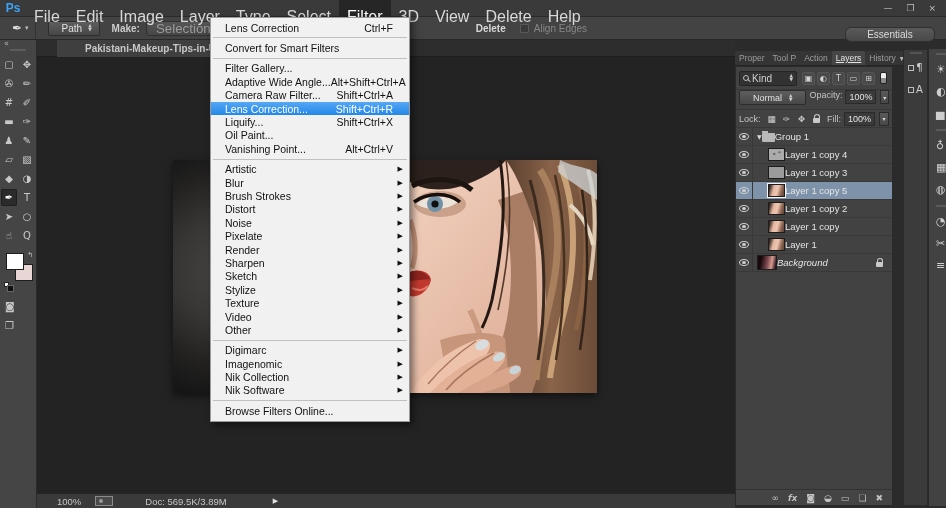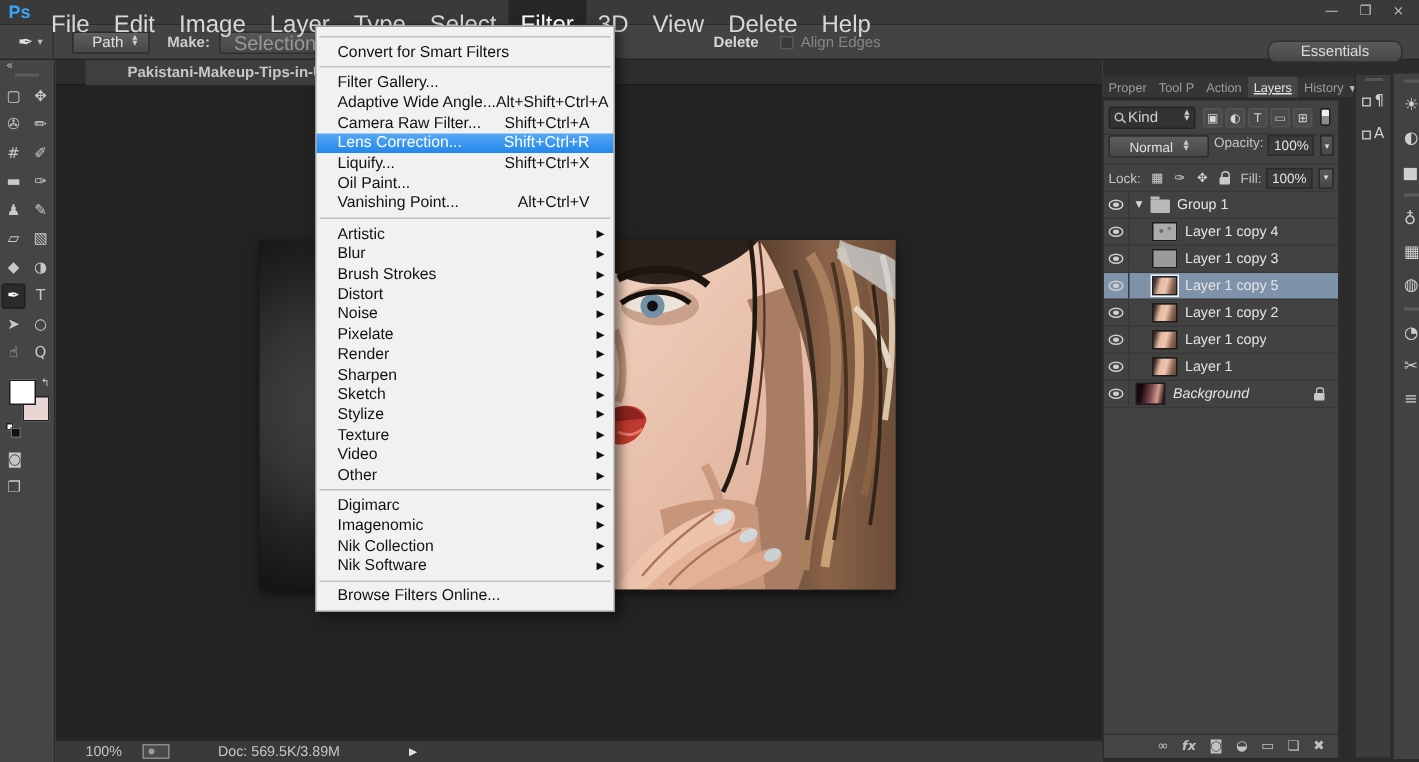--- a/index.html
+++ b/index.html
@@ -113,21 +113,21 @@
   .lockico{width:12px;height:12px;display:flex;align-items:center;justify-content:center;font-size:8.5px;color:#d0d0d0;}
   .padlock{width:7px;height:5px;background:#c9c9c9;position:relative;border-radius:1px;margin-top:3px;}
   .padlock::before{content:"";position:absolute;top:-4px;left:1px;width:4px;height:4px;border:1px solid #c9c9c9;
                    border-bottom:none;border-radius:3px 3px 0 0;}
   .llist{}
   .lrow{display:flex;align-items:stretch;height:18px;border-bottom:1px solid #393939;cursor:default;}
   .lrow.sel{background:#7e93aa;}
   .eyecell{width:17px;border-right:1px solid #383838;display:flex;align-items:center;justify-content:center;flex:none;}
   .eye{width:10px;height:7px;border:1px solid #cfcfcf;border-radius:50%;position:relative;}
   .eye::after{content:"";position:absolute;left:2px;top:1px;right:2px;bottom:1px;background:#cfcfcf;border-radius:50%;}
-  .lcontent{display:flex;align-items:center;gap:5px;flex:1;padding-left:15px;min-width:0;}
+  .lcontent{display:flex;align-items:center;flex:1;padding-left:15px;min-width:0;}
   .lrow.group .lcontent,.lrow.thumb-face-dark .lcontent{padding-left:4px;}
   .tri{font-size:6px;color:#d8d8d8;}
   .folder{width:13px;height:9px;background:#b9b9b9;border-radius:1px;position:relative;margin-top:2px;flex:none;}
   .folder::before{content:"";position:absolute;top:-2px;left:0;width:6px;height:2px;background:#b9b9b9;}
   .thumb{width:17px;height:13px;border:1px solid #1c1c1c;flex:none;}
   .thumb-gray .thumb,.thumb.thumb-gray{background:#9b9b9b;}
   .thumb.thumb-spotted{background:#ababab;
       background-image:radial-gradient(circle at 35% 45%,#6e6e6e 1px,transparent 1.6px),
                        radial-gradient(circle at 70% 30%,#7a7a7a 1px,transparent 1.4px);}
   .thumb.thumb-face{background:linear-gradient(105deg,#3a2b24 8%,#e5b8a2 32%,#eec6b0 55%,#8a6350 80%,#5d4435 100%);}
@@ -541,20 +541,25 @@
         <div class="es-ico g">▦</div>
         <div class="es-ico g">◍</div>
         <div class="es-grip"></div>
         <div class="es-ico g">◔</div>
         <div class="es-ico g">✂</div>
         <div class="es-ico g">≡</div>
       </div>
   </div>
 
   <div class="fmenu">
+      <div class="fm-item">
+        <span class="fm-label">Lens Correction</span>
+        <span class="fm-right"><span class="fm-sc">Ctrl+F</span></span>
+        <span class="fm-ar g"></span>
+      </div>
       <div class="fm-sep"></div>
       <div class="fm-item">
         <span class="fm-label">Convert for Smart Filters</span>
         <span class="fm-right"></span>
         <span class="fm-ar g"></span>
       </div>
       <div class="fm-sep"></div>
       <div class="fm-item">
         <span class="fm-label">Filter Gallery...</span>
         <span class="fm-right"></span>

